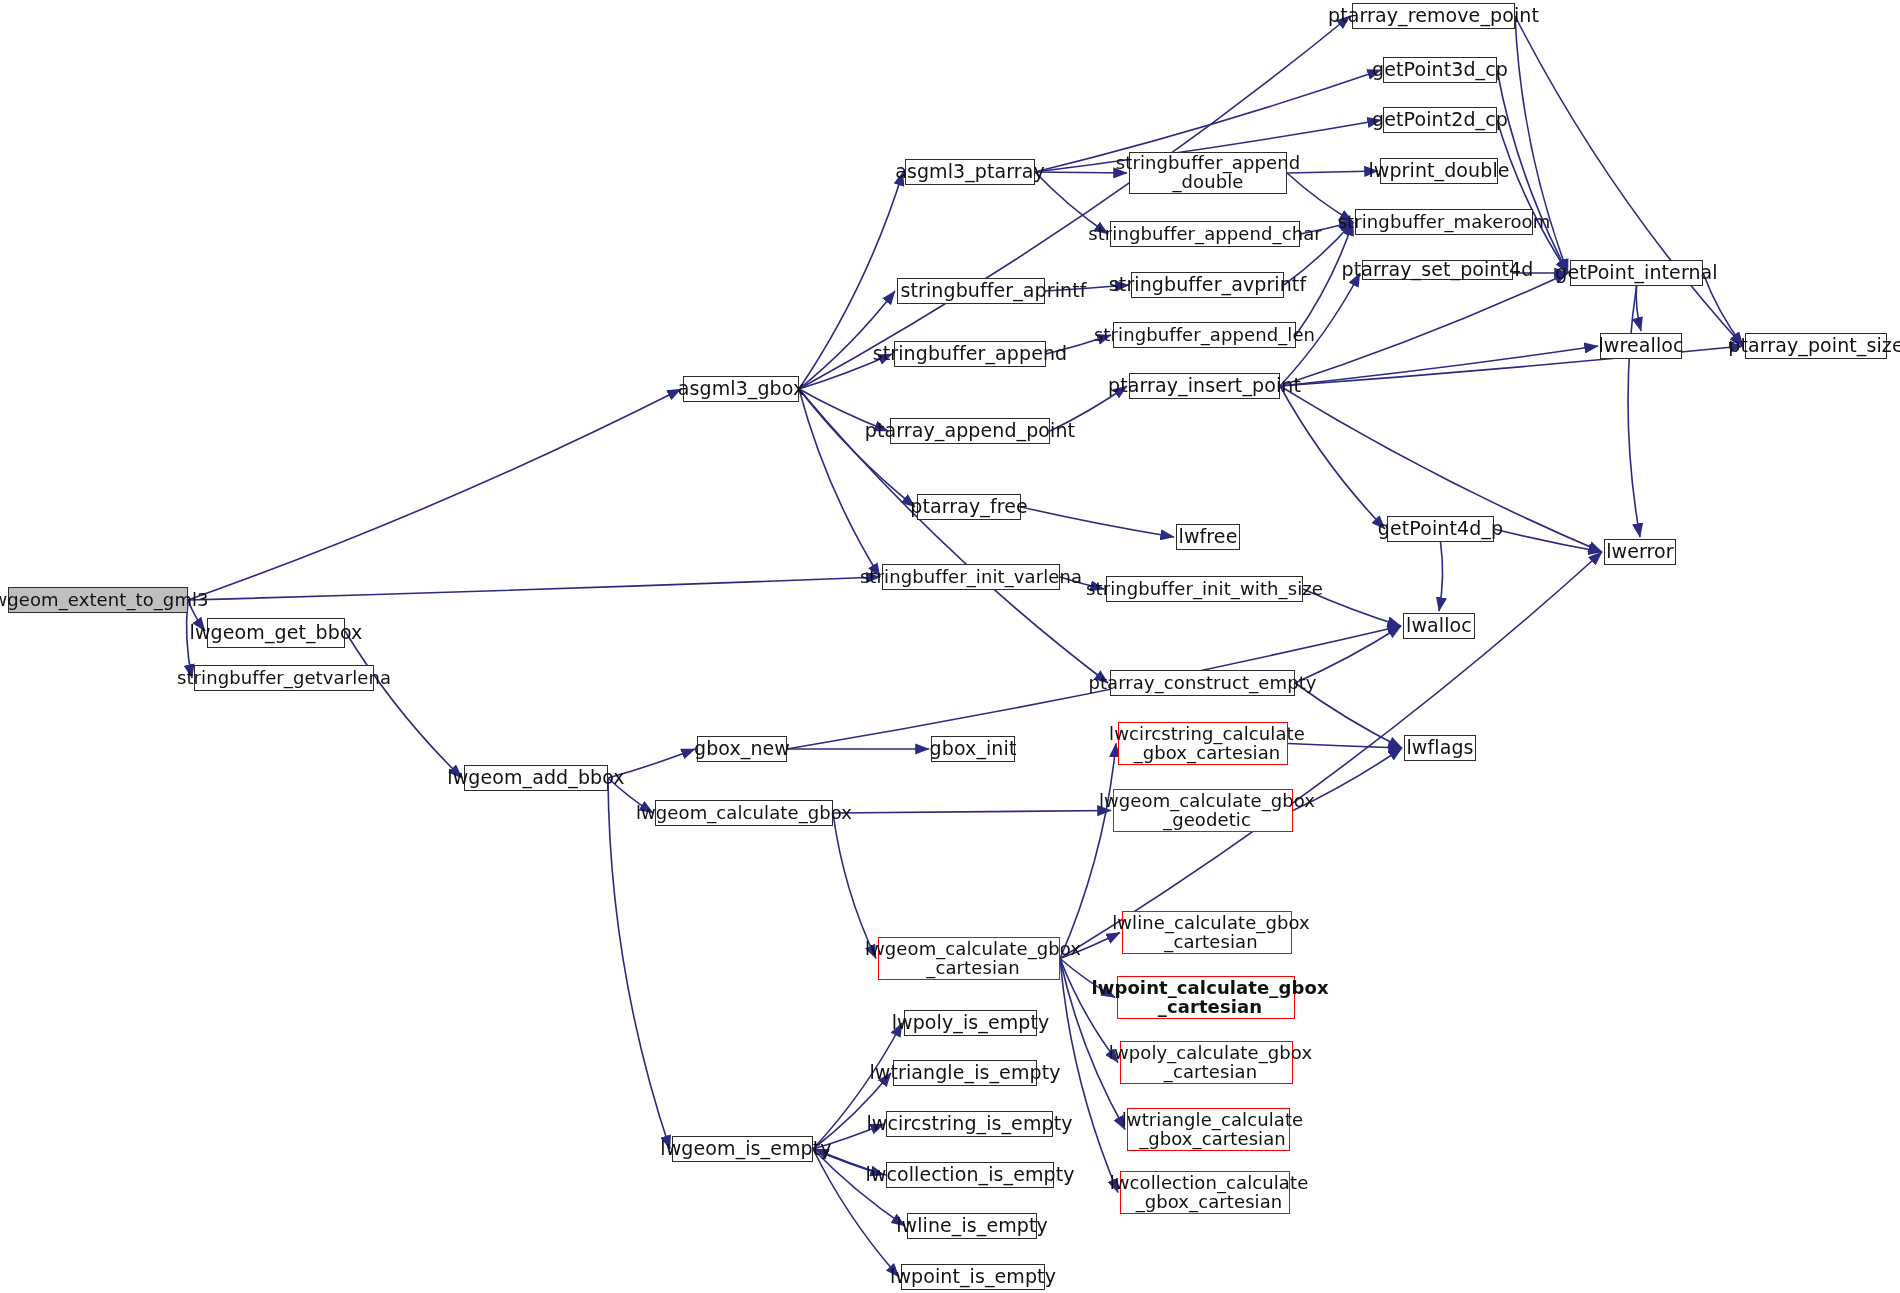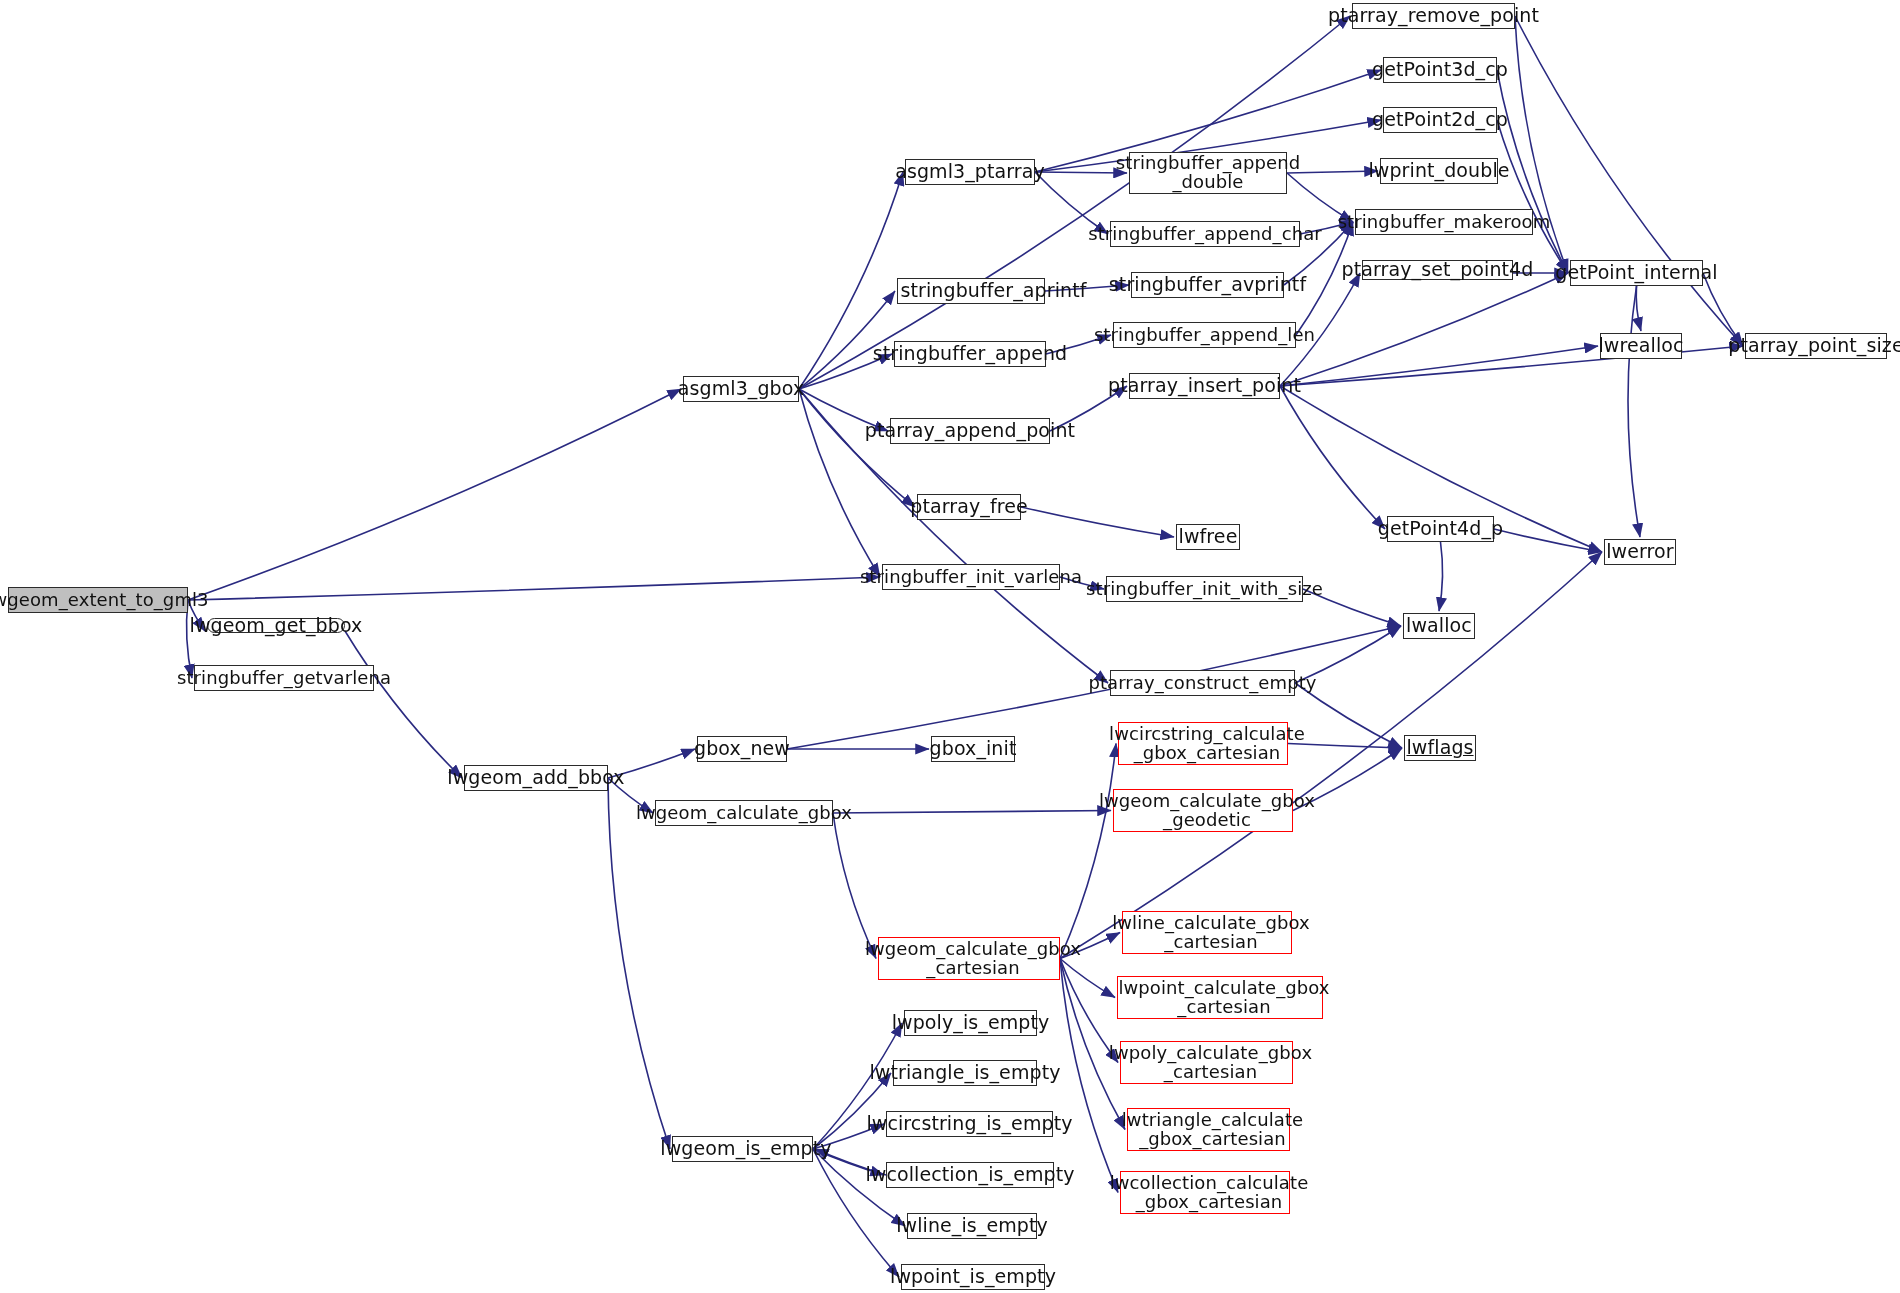--- a/index.html
+++ b/index.html
@@ -90,21 +90,21 @@
         <path d="M813.0,1149.0 Q856.3,1115.4 891.0,1073.0" marker-end="url(#arrow)"></path>
         <path d="M813.0,1149.0 Q849.2,1138.4 884.0,1124.0" marker-end="url(#arrow)"></path>
         <path d="M813.0,1149.0 Q847.8,1164.0 884.0,1175.0" marker-end="url(#arrow)"></path>
         <path d="M813.0,1149.0 Q855.0,1192.3 905.0,1226.0" marker-end="url(#arrow)"></path>
         <path d="M813.0,1149.0 Q847.4,1218.8 899.0,1277.0" marker-end="url(#arrow)"></path>
         <path d="M886.0,1175.0 Q849.8,1164.0 815.0,1149.0" marker-end="url(#arrow)"></path>
       </g>
   </svg>
   <div id="node-group">
       <div class="node root" style="left: 8px; top: 587px; width: 180px; height: 26px; font-size: 18px;">lwgeom_extent_to_gml3</div>
-      <div class="node" style="left: 207px; top: 618px; width: 138px; height: 15px; border-radius: 9px;">lwgeom_get_bbox</div>
+      <div class="node" style="left: 207px; top: 618px; width: 138px; height: 30px;">lwgeom_get_bbox</div>
       <div class="node" style="left: 194px; top: 665px; width: 180px; height: 26px; font-size: 18px;">stringbuffer_getvarlena</div>
       <div class="node" style="left: 683px; top: 376px; width: 116px; height: 26px;">asgml3_gbox</div>
       <div class="node" style="left: 905px; top: 159px; width: 130px; height: 26px;">asgml3_ptarray</div>
       <div class="node" style="left: 897px; top: 278px; width: 148px; height: 26px; padding-left: 45px;">stringbuffer_aprintf</div>
       <div class="node" style="left: 894px; top: 341px; width: 152px; height: 26px;">stringbuffer_append</div>
       <div class="node" style="left: 890px; top: 418px; width: 160px; height: 26px;">ptarray_append_point</div>
       <div class="node" style="left: 917px; top: 494px; width: 104px; height: 26px;">ptarray_free</div>
       <div class="node" style="left: 882px; top: 564px; width: 178px; height: 26px; font-size: 18px;">stringbuffer_init_varlena</div>
       <div class="node" style="left: 1129px; top: 152px; width: 158px; height: 42px; font-size: 18px;">stringbuffer_append
 _double</div>
@@ -116,38 +116,38 @@
       <div class="node" style="left: 1106px; top: 576px; width: 197px; height: 26px; font-size: 18px;">stringbuffer_init_with_size</div>
       <div class="node" style="left: 1110px; top: 670px; width: 185px; height: 26px; font-size: 18px;">ptarray_construct_empty</div>
       <div class="node red" style="left: 1118px; top: 722px; width: 170px; height: 43px; font-size: 18px;">lwcircstring_calculate
 _gbox_cartesian</div>
       <div class="node red" style="left: 1113px; top: 789px; width: 180px; height: 43px; font-size: 18px;">lwgeom_calculate_gbox
 _geodetic</div>
       <div class="node" style="left: 1355px; top: 209px; width: 178px; height: 26px; font-size: 18px;">stringbuffer_makeroom</div>
       <div class="node" style="left: 1362px; top: 260px; width: 151px; height: 20px;">ptarray_set_point4d</div>
       <div class="node" style="left: 1387px; top: 516px; width: 107px; height: 26px;">getPoint4d_p</div>
       <div class="node" style="left: 1403px; top: 613px; width: 72px; height: 26px;">lwalloc</div>
-      <div class="node" style="left: 1404px; top: 735px; width: 72px; height: 26px; text-decoration: underline;">lwflags</div>
+      <div class="node" style="left: 1404px; top: 735px; width: 72px; height: 26px;">lwflags</div>
       <div class="node" style="left: 1352px; top: 3px; width: 163px; height: 26px;">ptarray_remove_point</div>
       <div class="node" style="left: 1383px; top: 57px; width: 114px; height: 26px;">getPoint3d_cp</div>
       <div class="node" style="left: 1383px; top: 107px; width: 114px; height: 26px;">getPoint2d_cp</div>
       <div class="node" style="left: 1380px; top: 158px; width: 118px; height: 26px;">lwprint_double</div>
       <div class="node" style="left: 1570px; top: 260px; width: 133px; height: 26px;">getPoint_internal</div>
       <div class="node" style="left: 1600px; top: 333px; width: 82px; height: 26px;">lwrealloc</div>
       <div class="node" style="left: 1604px; top: 539px; width: 72px; height: 26px;">lwerror</div>
       <div class="node" style="left: 1745px; top: 333px; width: 142px; height: 26px;">ptarray_point_size</div>
       <div class="node" style="left: 464px; top: 765px; width: 144px; height: 26px;">lwgeom_add_bbox</div>
       <div class="node" style="left: 697px; top: 736px; width: 90px; height: 26px;">gbox_new</div>
       <div class="node" style="left: 931px; top: 736px; width: 84px; height: 26px;">gbox_init</div>
       <div class="node" style="left: 655px; top: 800px; width: 178px; height: 26px; font-size: 18px;">lwgeom_calculate_gbox</div>
       <div class="node red" style="left: 878px; top: 937px; width: 182px; height: 43px; font-size: 18px;">lwgeom_calculate_gbox
 _cartesian</div>
       <div class="node red" style="left: 1122px; top: 911px; width: 170px; height: 43px; font-size: 18px;">lwline_calculate_gbox
 _cartesian</div>
-      <div class="node red" style="left: 1117px; top: 976px; width: 206px; height: 43px; font-size: 18px;">lwpoint_calculate_gbox
+      <div class="node red" style="left: 1117px; top: 976px; width: 178px; height: 43px; font-size: 18px; font-weight: bold;">lwpoint_calculate_gbox
 _cartesian</div>
       <div class="node red" style="left: 1120px; top: 1041px; width: 173px; height: 43px; font-size: 18px;">lwpoly_calculate_gbox
 _cartesian</div>
       <div class="node red" style="left: 1127px; top: 1108px; width: 163px; height: 43px; font-size: 18px;">lwtriangle_calculate
 _gbox_cartesian</div>
       <div class="node red" style="left: 1120px; top: 1171px; width: 170px; height: 43px; font-size: 18px;">lwcollection_calculate
 _gbox_cartesian</div>
       <div class="node" style="left: 904px; top: 1010px; width: 133px; height: 26px;">lwpoly_is_empty</div>
       <div class="node" style="left: 893px; top: 1060px; width: 144px; height: 26px;">lwtriangle_is_empty</div>
       <div class="node" style="left: 886px; top: 1111px; width: 167px; height: 26px;">lwcircstring_is_empty</div>

